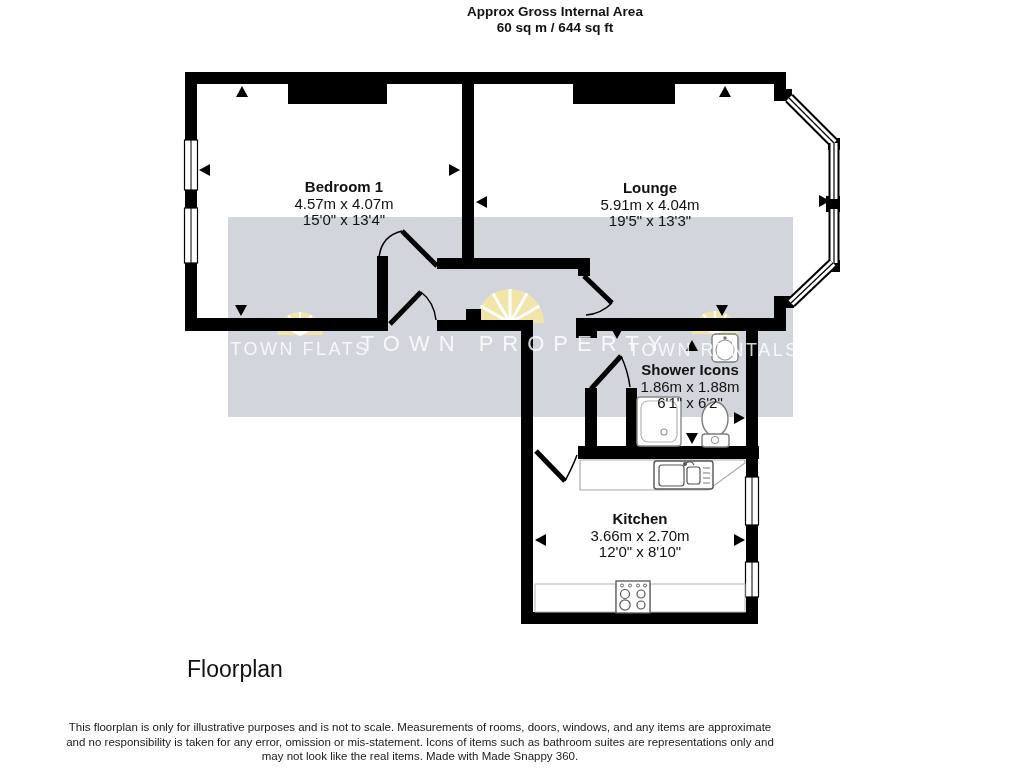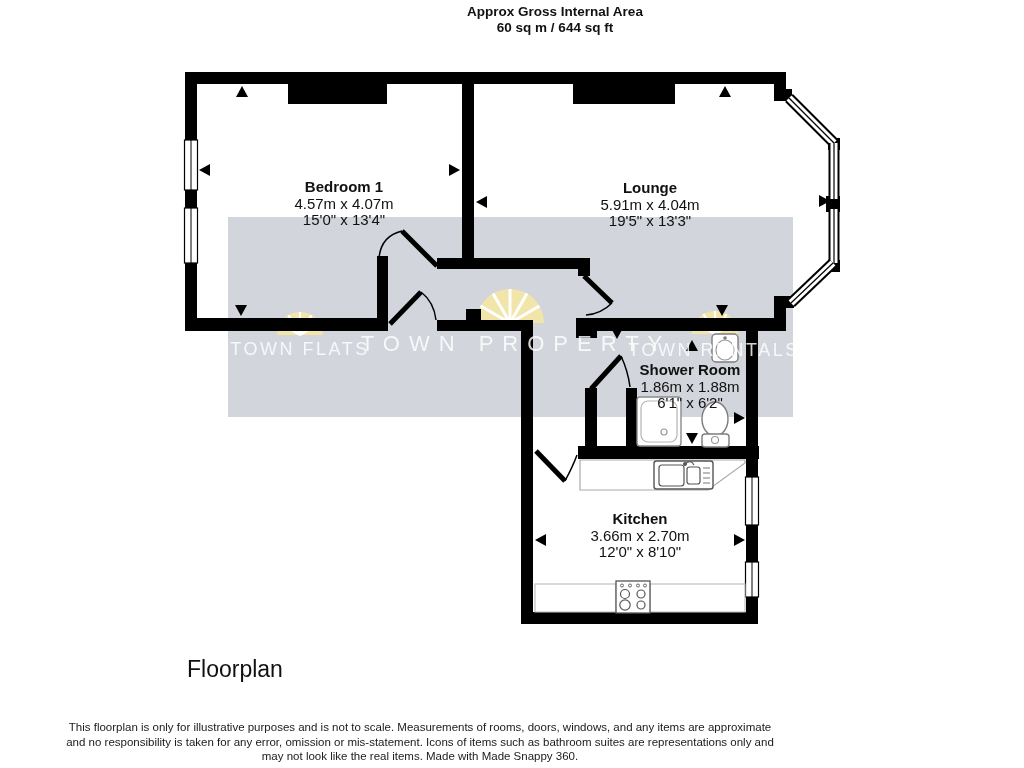--- a/index.html
+++ b/index.html
@@ -209,21 +209,21 @@
     <div class="rn">Bedroom 1</div>
     <div>4.57m x 4.07m</div>
     <div>15'0" x 13'4"</div>
   </div>
   <div class="abs room-label" style="left:650px;top:180px;">
     <div class="rn">Lounge</div>
     <div>5.91m x 4.04m</div>
     <div>19'5" x 13'3"</div>
   </div>
   <div class="abs room-label" style="left:690px;top:362px;">
-    <div class="rn">Shower Room</div>
+    <div class="rn">Shower Icons</div>
     <div>1.86m x 1.88m</div>
     <div>6'1" x 6'2"</div>
   </div>
   <div class="abs room-label" style="left:640px;top:511px;">
     <div class="rn">Kitchen</div>
     <div>3.66m x 2.70m</div>
     <div>12'0" x 8'10"</div>
   </div>
 
   <div id="caption" class="abs">Floorplan</div>

